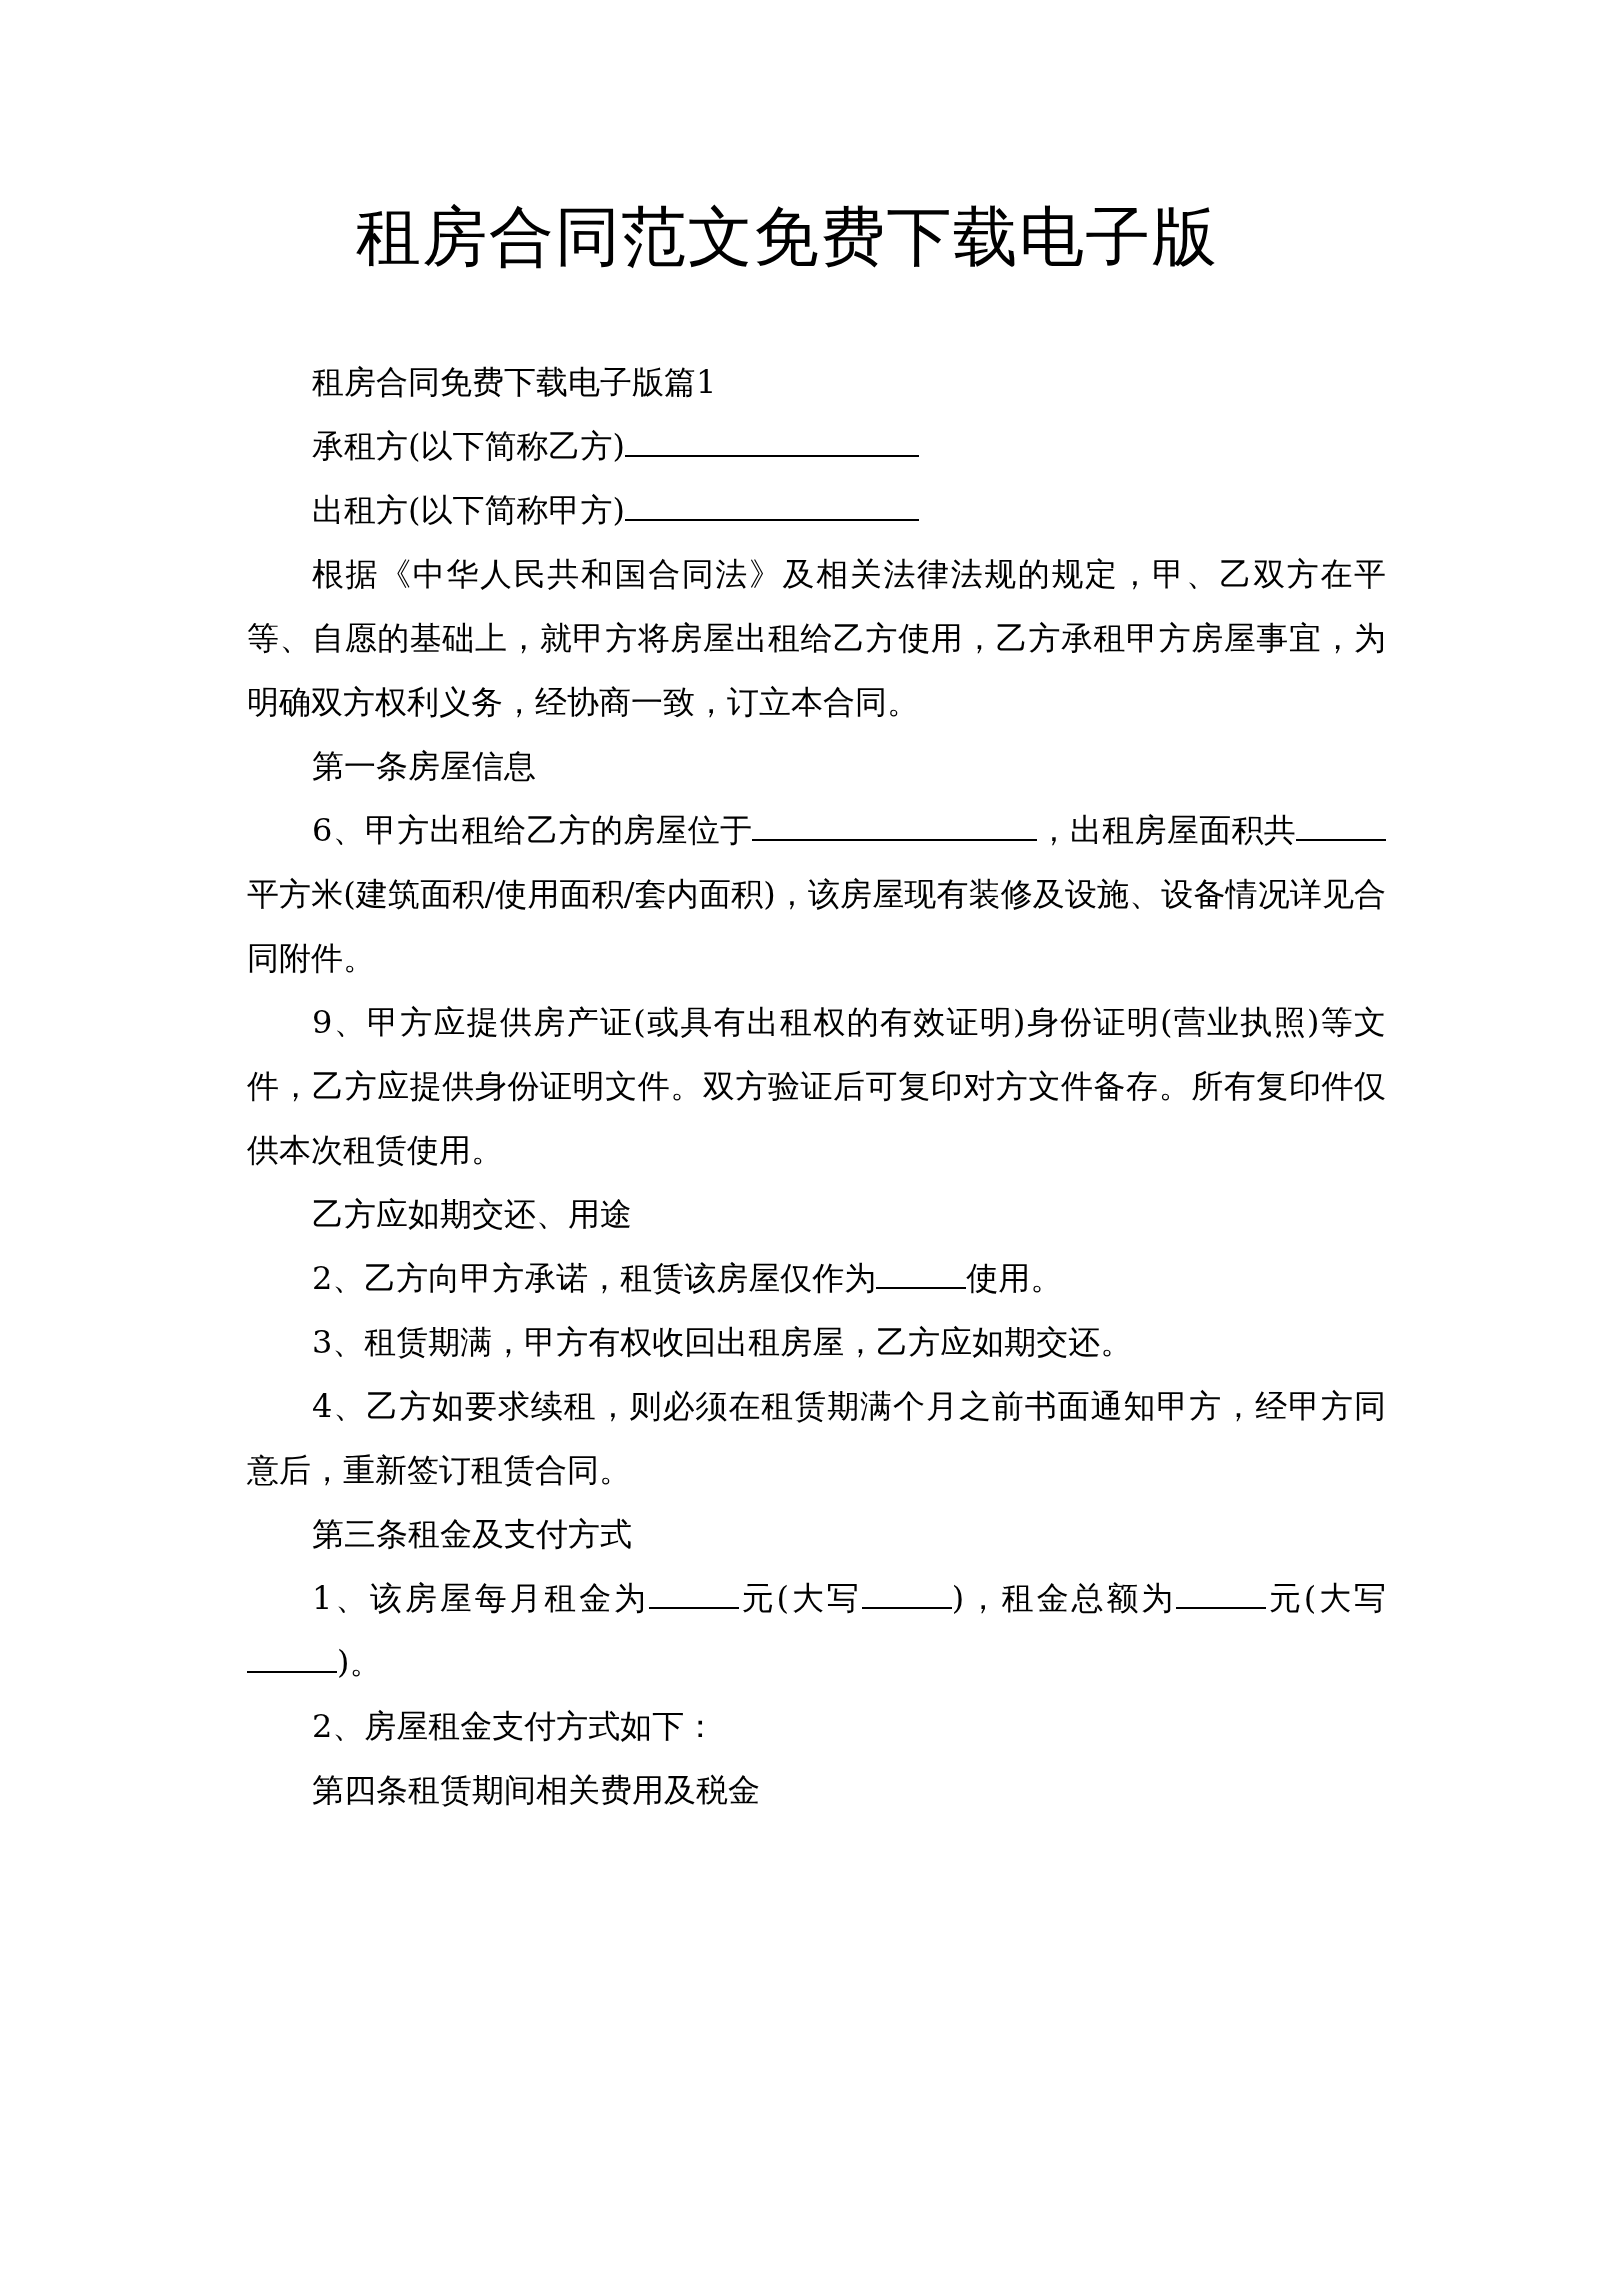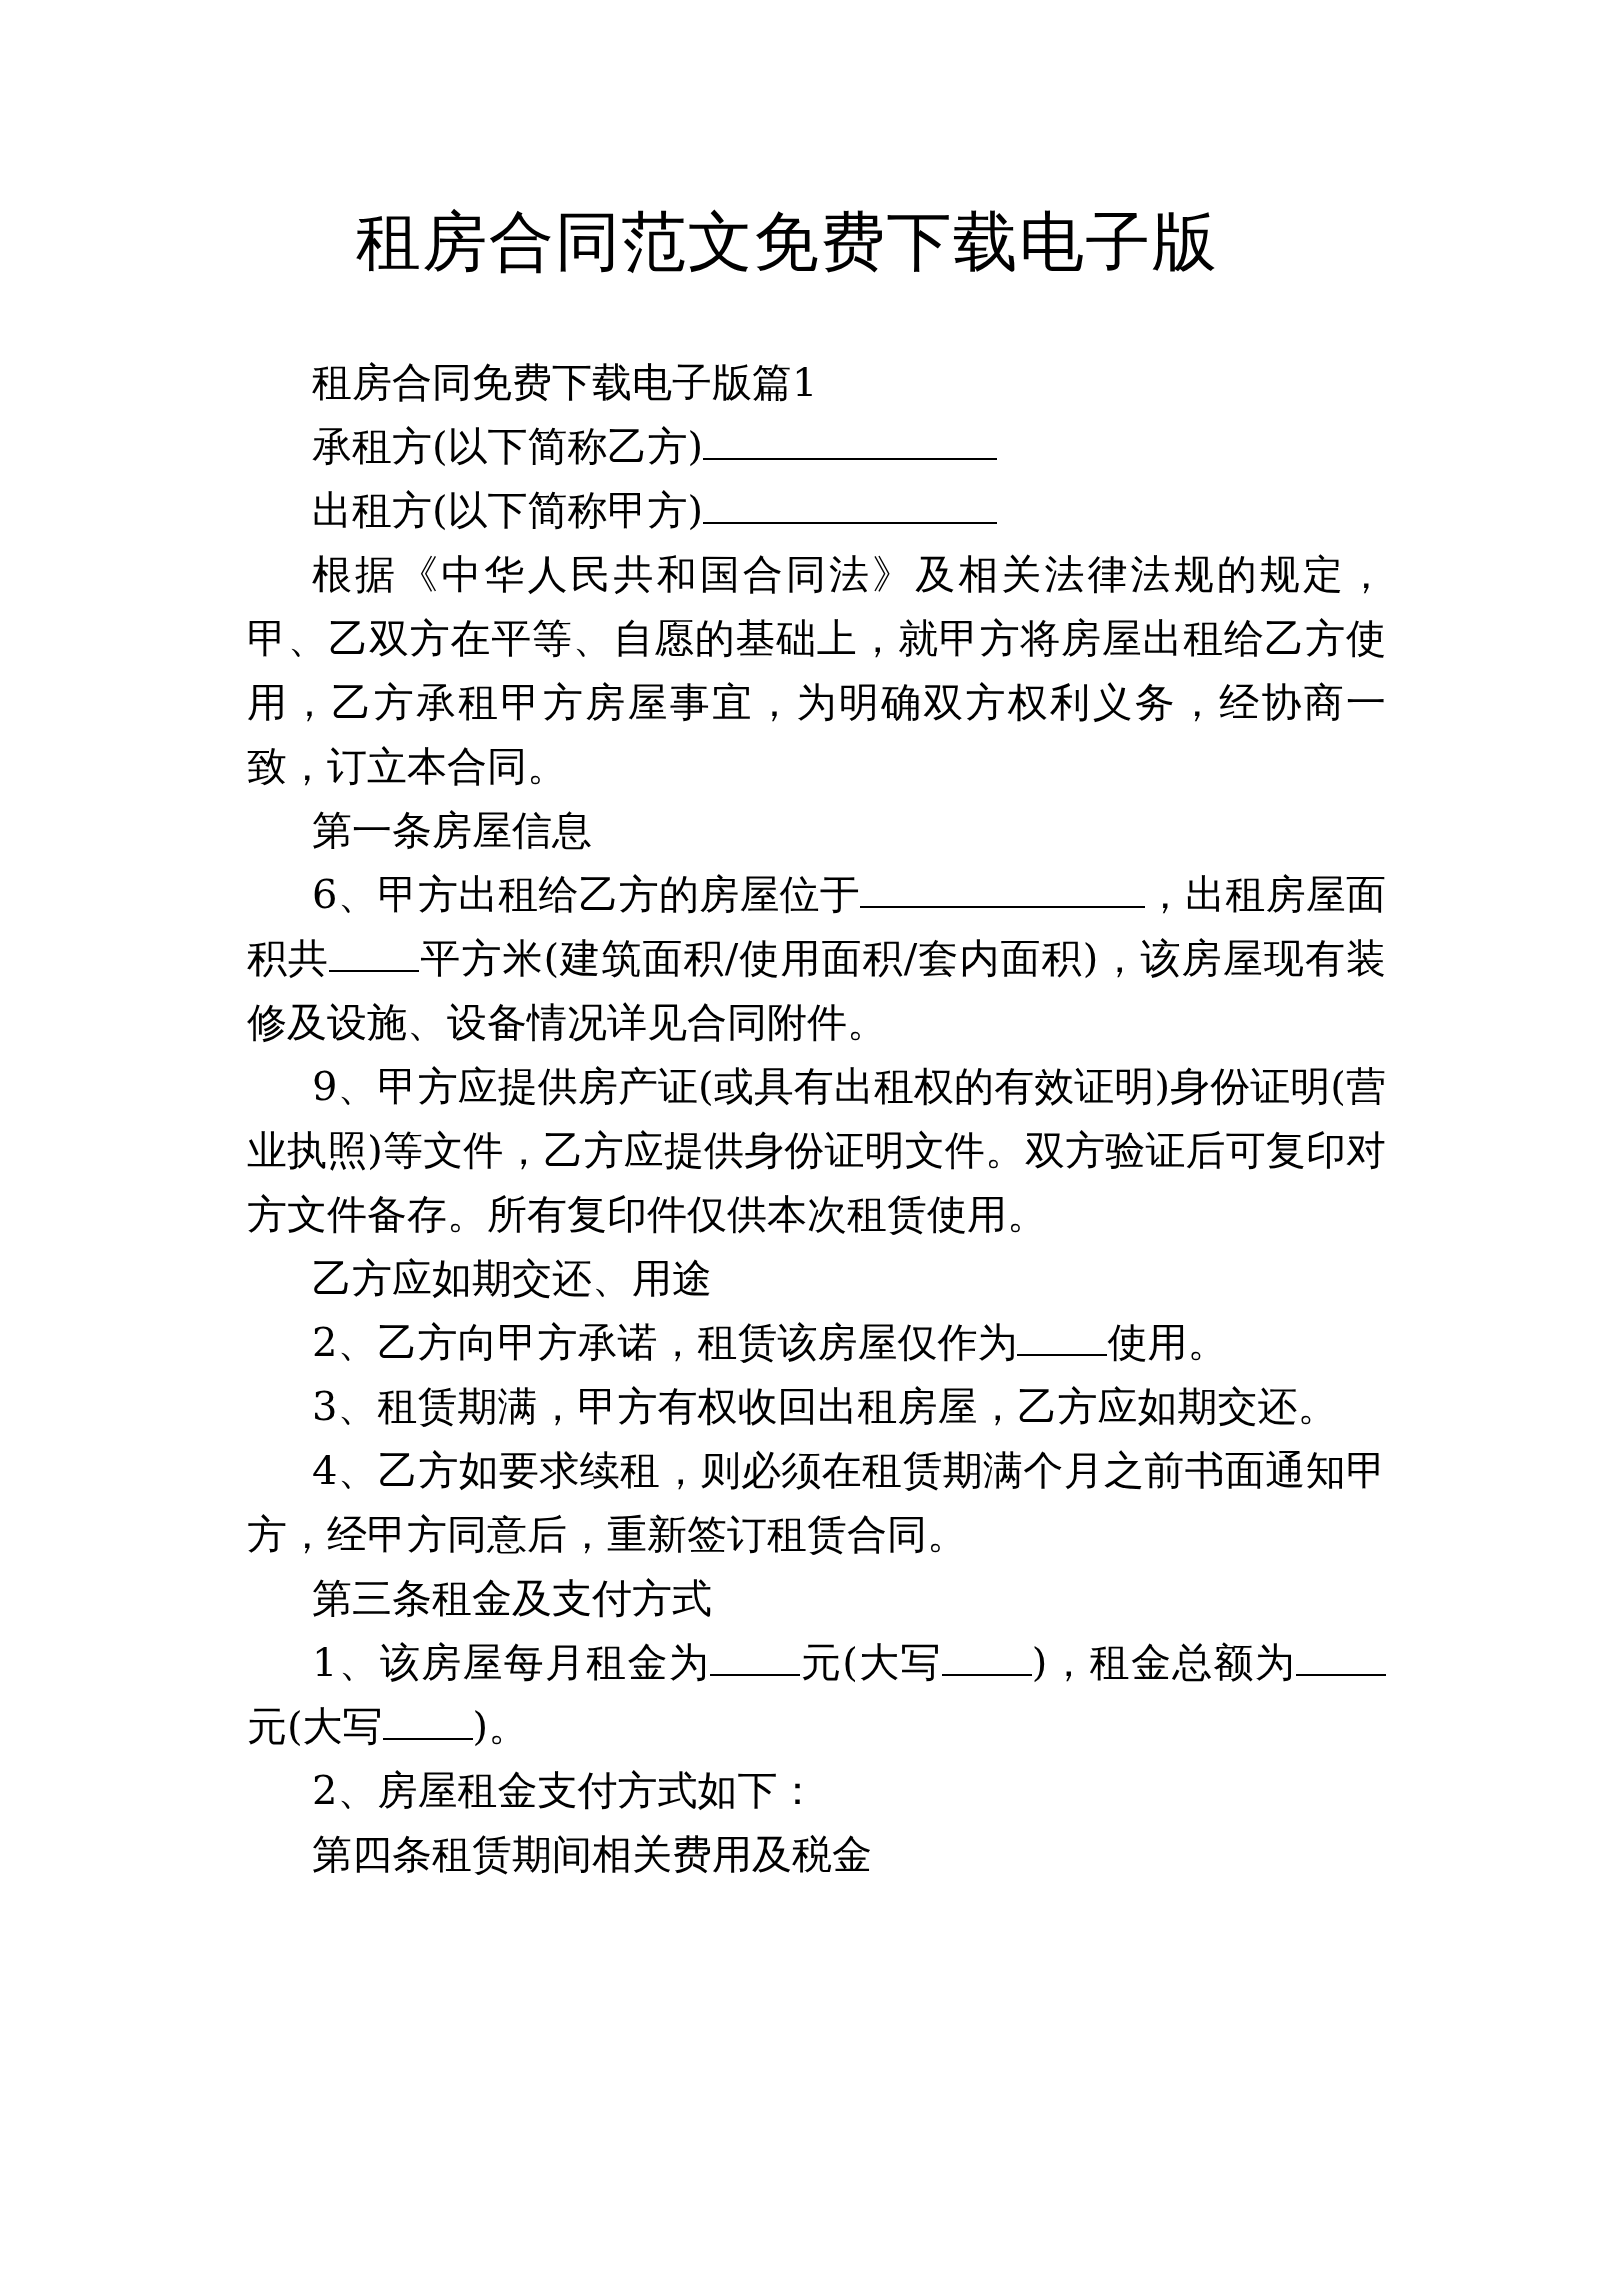--- a/index.html
+++ b/index.html
@@ -1,19 +1,19 @@
 <!DOCTYPE html>
 <html style="font-size:10.5px"><head>
   <meta charset="utf-8">
   <style>
     html, body { margin: 0; padding: 0; background: #ffffff; }
     body { width: 1623px; height: 2295px; position: relative; overflow: hidden; color: #000; font-family: "DejaVu Serif", "Liberation Serif", serif; }
     .page { position: absolute; left: 0; top: 0; width: 1623px; height: 2295px; background: #fff; }
-    .title { position: absolute; left: 0; width: 1574px; top: 196px; text-align: center; font-size: 65px; line-height: 92px; letter-spacing: 1.3px; }
-    .body { position: absolute; left: 247px; top: 350px; width: 1139px; font-size: 40px; line-height: 64px; }
+    .title { position: absolute; left: 0; width: 1574px; top: 196px; text-align: center; font-size: 65px; line-height: 92px; letter-spacing: 1.3px; font-family: Liberation Mono, monospace; }
+    .body { position: absolute; left: 247px; top: 350px; width: 1139px; font-size: 32px; line-height: 64px; }
     .p { margin: 0; text-align: justify; text-align-last: left; }
     .indent { text-indent: 65px; }
     .blank { display: inline-block; border-bottom: 2px solid #000; height: 0.95em; vertical-align: baseline; }
     .b6 { width: 90px; }
     .b-party { width: 294px; }
     .b-loc { width: 285px; }
   </style>
 </head>
 <body>
 

